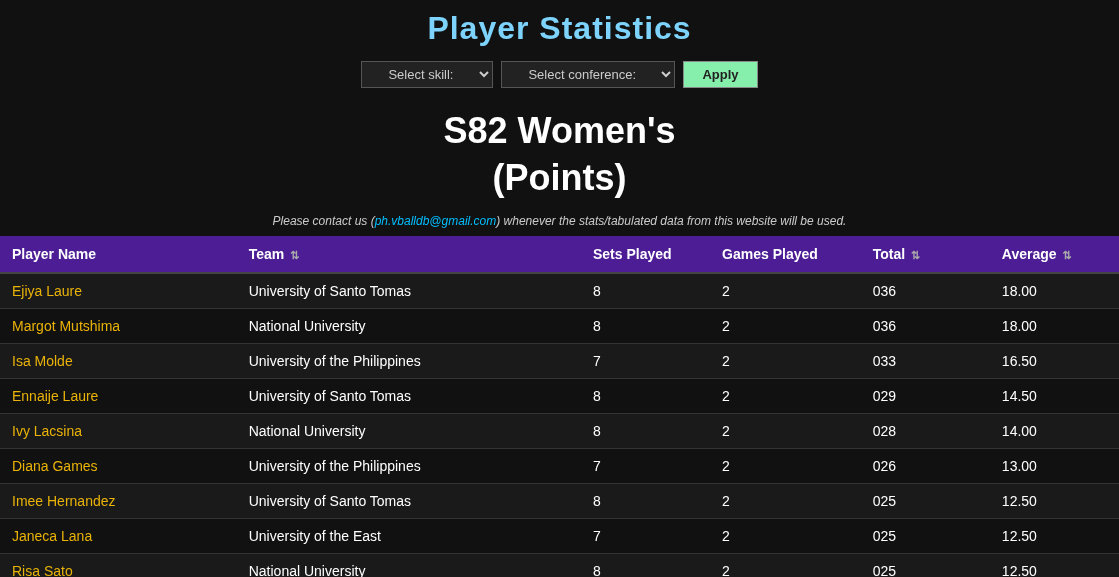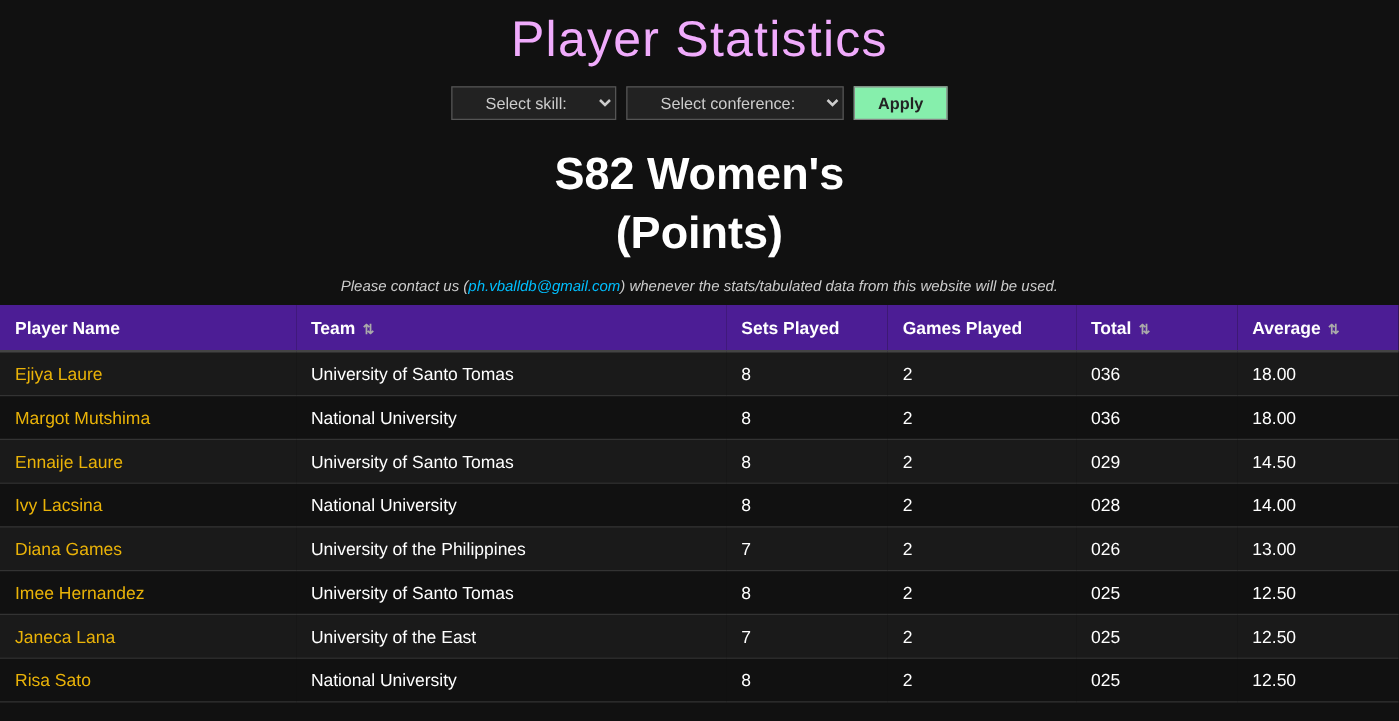--- a/index.html
+++ b/index.html
@@ -9,23 +9,23 @@
       font-family: Arial, sans-serif;
       font-size: 14px;
       min-height: 577px;
       width: 1119px;
     }
     .header {
       text-align: center;
       padding: 10px 0 6px 0;
     }
     .header h1 {
-      font-size: 40px;
-      font-weight: normal;
-      color: #f0abfc;
+      font-size: 32px;
+      font-weight: bold;
+      color: #7dd3fc;
       letter-spacing: 1px;
     }
     .controls {
       display: flex;
       justify-content: center;
       align-items: center;
       gap: 8px;
       padding: 8px 0 10px 0;
     }
     .controls select {
@@ -161,20 +161,28 @@
       </tr>
       <tr>
         <td><a class="player-link" href="#">Margot Mutshima</a></td>
         <td>National University</td>
         <td>8</td>
         <td>2</td>
         <td>036</td>
         <td>18.00</td>
       </tr>
       <tr>
+        <td><a class="player-link" href="#">Isa Molde</a></td>
+        <td>University of the Philippines</td>
+        <td>7</td>
+        <td>2</td>
+        <td>033</td>
+        <td>16.50</td>
+      </tr>
+      <tr>
         <td><a class="player-link" href="#">Ennaije Laure</a></td>
         <td>University of Santo Tomas</td>
         <td>8</td>
         <td>2</td>
         <td>029</td>
         <td>14.50</td>
       </tr>
       <tr>
         <td><a class="player-link" href="#">Ivy Lacsina</a></td>
         <td>National University</td>

